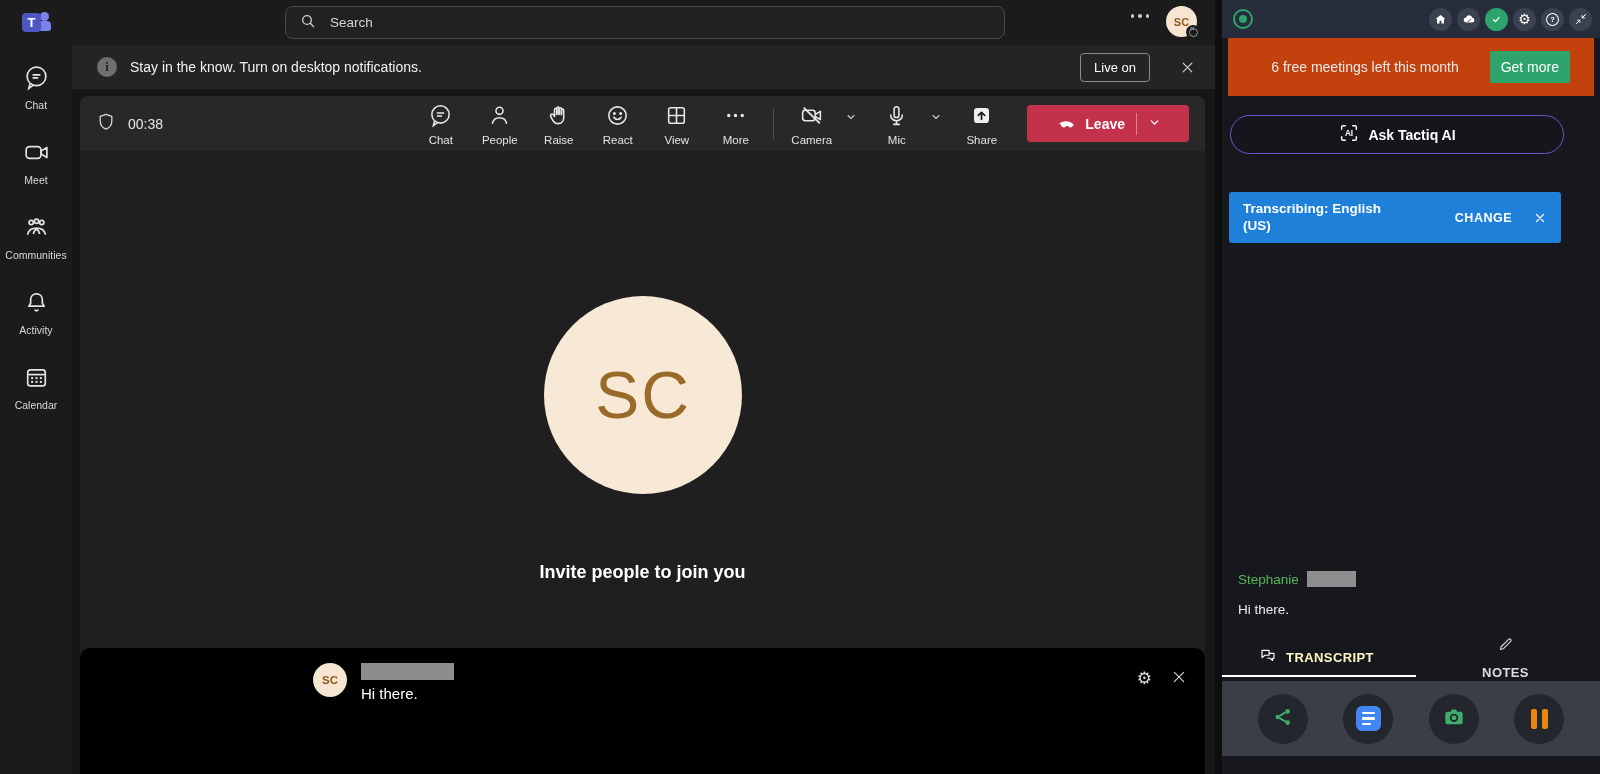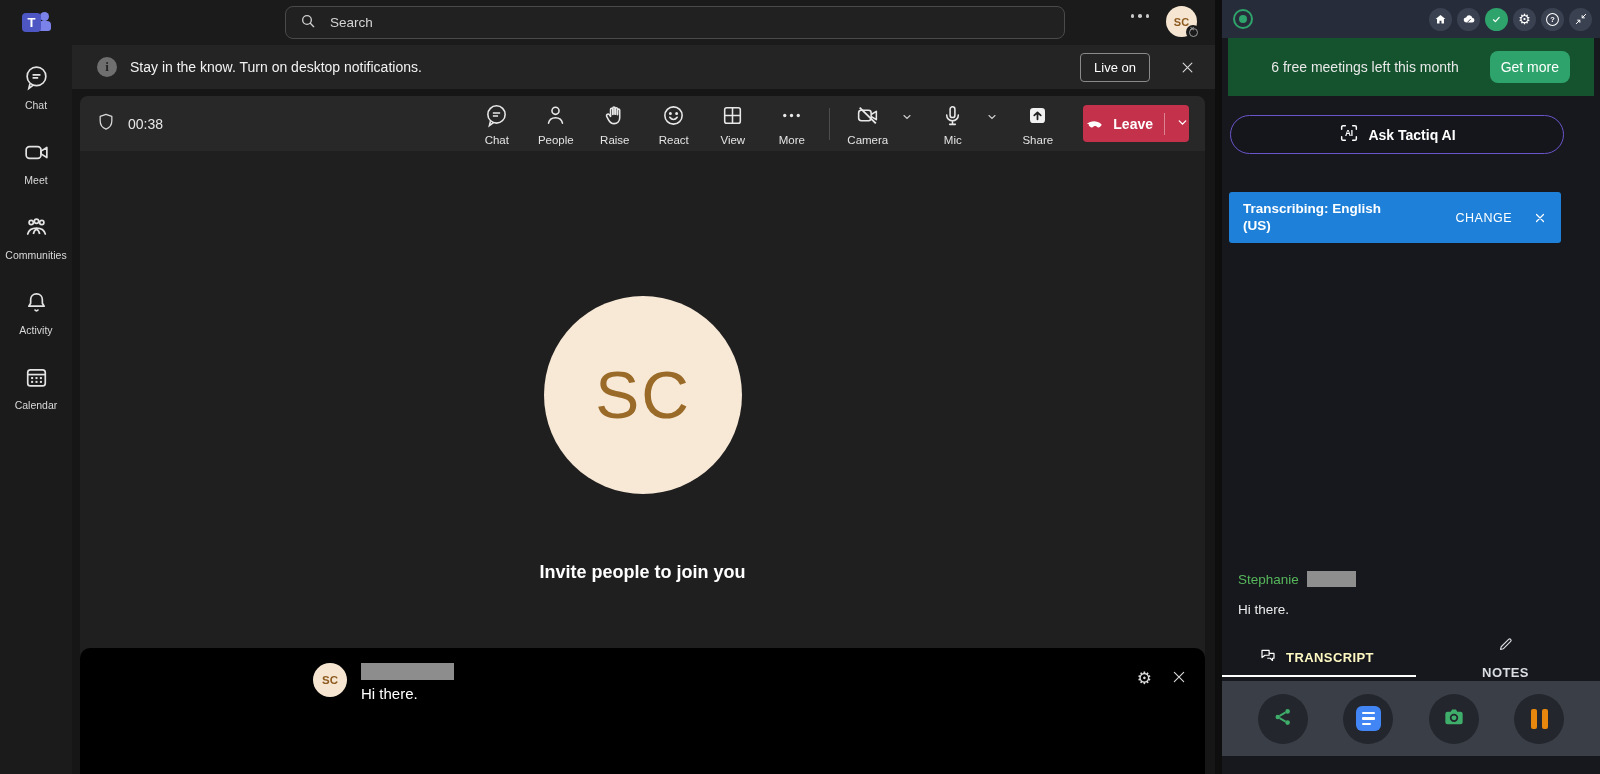--- a/index.html
+++ b/index.html
@@ -13,21 +13,21 @@
   .teams-logo .head { position:absolute; right:1px; top:4px; width:9px; height:9px; background:#7b83eb; border-radius:50%; }
   .teams-logo .body { position:absolute; right:-1px; top:13px; width:13px; height:10px; background:#7b83eb; border-radius:4px 4px 3px 3px; }
   .nav { position:absolute; top:50px; left:0; width:72px; display:flex; flex-direction:column; }
   .nav-item { height:75px; display:flex; flex-direction:column; align-items:center; justify-content:center; gap:4px; cursor:pointer; color:#e6e6e6; }
   .nav-item .lbl { font-size:10.5px; color:#d9d9d9; }
   .nav-item svg { stroke:#e3e3e3; }
 
   
   .main { position:absolute; left:72px; top:0; width:1143px; height:774px; background:#161616; }
   .top-header { position:absolute; left:0; top:0; width:100%; height:45px; background:#1b1b1b; }
-  .search-box { position:absolute; left:213px; top:6px; width:780px; height:33px; background:#212121; border:1px solid #4a4a4a; border-radius:8px; display:flex; align-items:center; padding:0 14px; gap:14px; }
+  .search-box { position:absolute; left:213px; top:6px; width:720px; height:33px; background:#212121; border:1px solid #4a4a4a; border-radius:8px; display:flex; align-items:center; padding:0 14px; gap:14px; }
   .search-box .ph { color:#d4d4d4; font-size:13.5px; }
   .hdr-dots { position:absolute; right:66px; top:14px; display:flex; gap:4px; cursor:pointer; }
   .hdr-dots i { width:3.5px; height:3.5px; border-radius:50%; background:#c9c9c9; }
   .hdr-avatar { position:absolute; right:18px; top:6px; width:31px; height:31px; border-radius:50%; background:#f6e6d1; color:#8d5a20; font-size:11px; font-weight:bold; display:flex; align-items:center; justify-content:center; cursor:pointer; }
   .hdr-avatar .status { position:absolute; right:-3px; bottom:-2px; width:14px; height:14px; border-radius:50%; background:#1b1b1b; display:flex; align-items:center; justify-content:center; }
   .hdr-avatar .status i { width:9px; height:9px; border-radius:50%; border:1.5px solid #9a9a9a; display:block; position:relative; }
   .hdr-avatar .status i::before { content:"×"; position:absolute; left:0.2px; top:-4.2px; font-size:8px; color:#9a9a9a; font-style:normal; }
 
   .notif-bar { position:absolute; left:0; top:45px; width:100%; height:44px; background:#242424; display:flex; align-items:center; padding:0 20px 0 25px; }
   .info-circle { width:20px; height:20px; border-radius:50%; background:#6f6f6f; color:#242424; font-size:13px; font-weight:bold; font-family:"Liberation Serif",serif; display:flex; align-items:center; justify-content:center; }
@@ -37,21 +37,21 @@
 
   .meeting-window { position:absolute; left:8px; top:96px; width:1125px; height:678px; background:#1f1f1f; border-radius:8px 8px 0 0; }
   .mtg-toolbar { height:55px; background:#282828; border-radius:8px 8px 0 0; display:flex; align-items:center; padding:0 16px; }
   .timer-group { display:flex; align-items:center; gap:12px; color:#e8e8e8; font-size:14px; }
   .center-buttons { margin-left:auto; display:flex; align-items:center; }
   .tb-btn { width:59px; display:flex; flex-direction:column; align-items:center; gap:2px; cursor:pointer; padding-top:2px; }
   .tb-btn .lbl { font-size:11.5px; color:#e3e3e3; }
   .tb-sep { width:1px; height:32px; background:#4d4d4d; margin:0 8px; }
   .dd-group { display:flex; align-items:center; margin-right:10px; }
   .chev { cursor:pointer; margin-left:4px; margin-top:-12px; }
-  .leave-btn { margin-left:16px; height:37px; background:#c4314b; border-radius:4px; display:flex; align-items:center; padding:0 0; cursor:pointer; }
+  .leave-btn { margin-left:16px; height:37px; background:#c4314b; border-radius:4px; display:flex; align-items:center; padding:0 28px; cursor:pointer; }
   .leave-btn .lbl { color:#fff; font-weight:bold; font-size:14px; margin-left:8px; }
   .leave-sep { width:1px; height:22px; background:rgba(255,255,255,.4); margin:0 11px; }
 
   .stage-avatar { position:absolute; left:464px; top:200px; width:198px; height:198px; border-radius:50%; background:#f8e8d6; display:flex; align-items:center; justify-content:center; color:#9a6a28; font-size:66px; letter-spacing:2px; }
   .invite-text { position:absolute; left:0; top:466px; width:100%; text-align:center; color:#fff; font-size:18px; font-weight:600; }
 
   .caption-panel { position:absolute; left:0; top:552px; width:1125px; height:126px; background:#000; border-radius:10px 10px 0 0; }
   .cap-row { position:absolute; left:233px; top:15px; display:flex; gap:14px; }
   .cap-avatar { width:34px; height:34px; border-radius:50%; background:#f6e6d1; color:#8d5a20; font-size:11.5px; font-weight:bold; display:flex; align-items:center; justify-content:center; flex:0 0 auto; }
   .cap-redact { width:93px; height:17px; background:#8d8d8d; }
@@ -60,31 +60,31 @@
   .cap-close { position:absolute; right:18px; top:21px; cursor:pointer; }
 
   
   .tactiq { position:absolute; left:1222px; top:0; width:378px; height:774px; background:#16181d; color:#e8e8e8; }
   .tq-header { position:absolute; left:0; top:0; width:100%; height:38px; background:#272c3a; display:flex; align-items:center; padding:0 8px 0 11px; }
   .tq-logo { width:20px; height:20px; border-radius:50%; border:2.5px solid #2ea36b; display:flex; align-items:center; justify-content:center; }
   .tq-logo i { width:8px; height:8px; border-radius:50%; background:#2ea36b; }
   .tq-hicons { margin-left:auto; display:flex; gap:5px; }
   .tq-hicon { width:23px; height:23px; border-radius:50%; background:#3a4150; display:flex; align-items:center; justify-content:center; cursor:pointer; color:#fff; }
   .tq-hicon.green { background:#2ea36b; }
-  .tq-banner { position:absolute; left:6px; top:38px; width:366px; height:58px; background:#14532d; display:flex; align-items:center; }
+  .tq-banner { position:absolute; left:6px; top:38px; width:366px; height:58px; background:#c2410c; display:flex; align-items:center; }
   .tq-banner .txt { width:210px; margin-left:32px; text-align:center; font-size:14px; line-height:1.35; color:#e9e9e9; }
-  .getmore-btn { margin-left:auto; margin-right:24px; background:#2ea36b; border:none; border-radius:8px; color:#fff; font-size:14px; padding:8px 11px; cursor:pointer; font-family:inherit; }
+  .getmore-btn { margin-left:auto; margin-right:24px; background:#2ea36b; border:none; border-radius:1px; color:#fff; font-size:14px; padding:8px 11px; cursor:pointer; font-family:inherit; }
 
   .tq-tabs { position:absolute; left:8px; top:115px; width:334px; height:39px; border:1.5px solid #6c55cc; border-radius:20px; background:#14161c; display:flex; align-items:center; }
   .tq-tab-live { width:176px; height:33px; margin-left:2px; background:#34373f; border-radius:16px; display:flex; align-items:center; justify-content:center; font-size:14px; font-weight:bold; color:#edebf2; cursor:pointer; }
   .tq-tab-ask { flex:1; display:flex; align-items:center; justify-content:center; gap:8px; font-size:14px; font-weight:bold; color:#fff; cursor:pointer; }
 
   .tq-blue { position:absolute; left:7px; top:192px; width:332px; height:51px; background:#1e80d8; border-radius:3px; display:flex; align-items:center; }
   .tq-blue .txt { width:165px; margin-left:14px; font-size:13.5px; font-weight:bold; line-height:1.25; color:#fff; }
-  .tq-change { margin-left:auto; font-size:12.5px; font-weight:normal; letter-spacing:.5px; color:#fff; cursor:pointer; }
+  .tq-change { margin-left:auto; font-size:12.5px; font-weight:bold; letter-spacing:.5px; color:#fff; cursor:pointer; }
   .tq-blue-close { margin:0 15px 0 22px; cursor:pointer; display:flex; }
 
   .tq-entry { position:absolute; left:16px; top:571px; }
   .tq-speaker-row { display:flex; align-items:center; gap:8px; }
   .tq-speaker { color:#57b65b; font-size:13.5px; }
   .tq-redact { width:49px; height:16px; background:#8e8e8e; }
   .tq-msg { margin-top:15px; color:#ececec; font-size:13.5px; }
 
   .tq-bottabs { position:absolute; left:0; top:638px; width:100%; height:39px; display:flex; }
   .tq-bottab { flex:1; display:flex; align-items:center; justify-content:center; gap:9px; font-size:13px; font-weight:bold; letter-spacing:.4px; cursor:pointer; }

